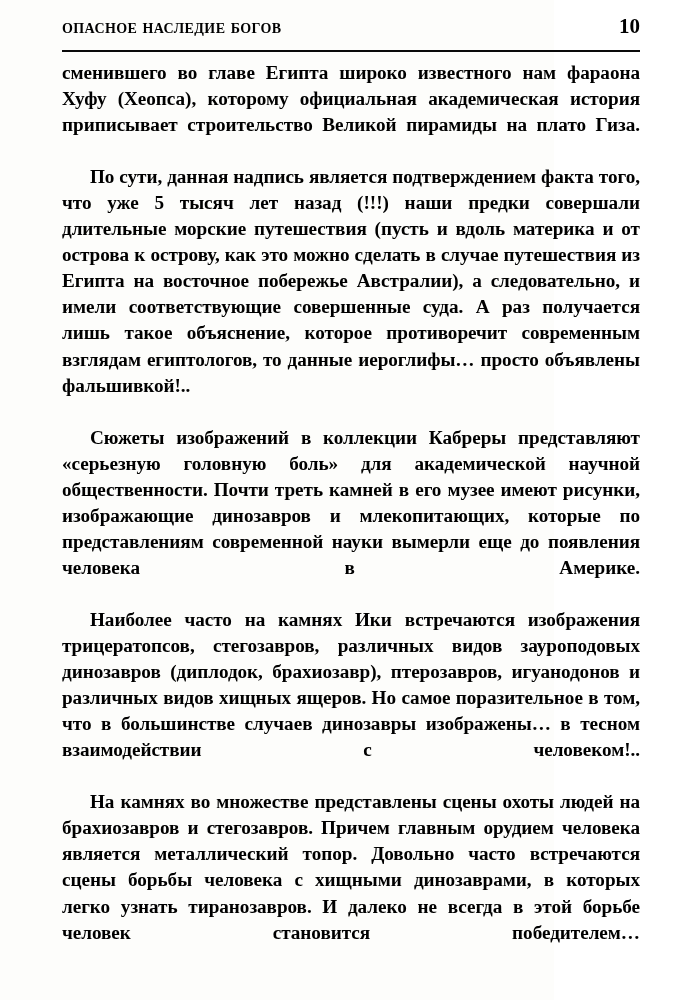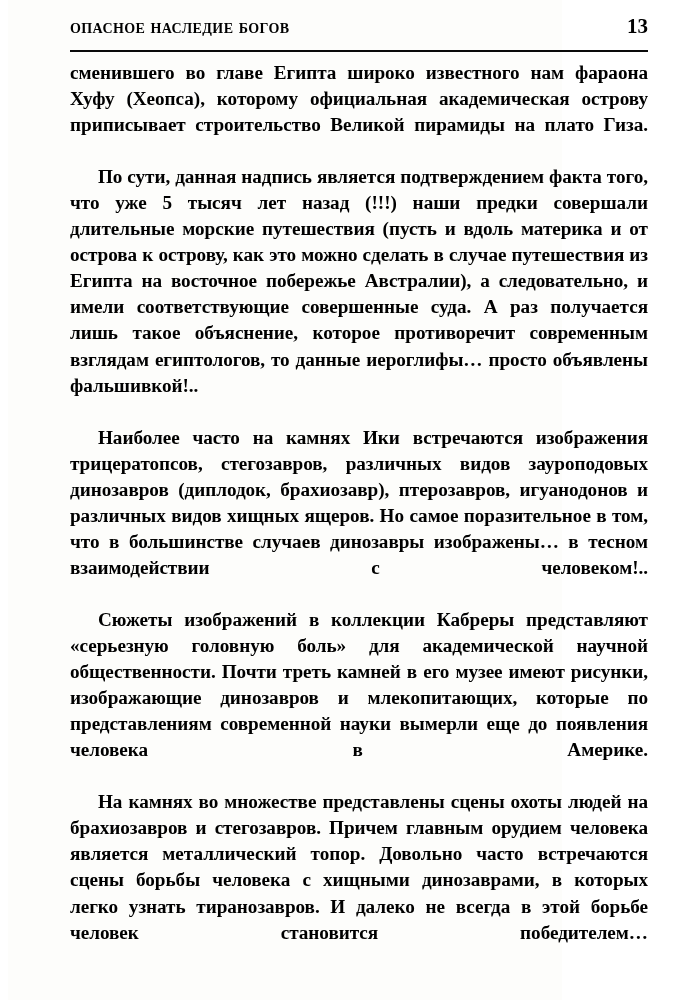--- a/index.html
+++ b/index.html
@@ -14,21 +14,20 @@
     color: #000000;
     overflow: hidden;
   }
 
   .page {
     position: relative;
     width: 554px;
     height: 1000px;
     background: #fdfdfb;
     box-sizing: border-box;
-    margin-left: 8px;
   }
 
   
   .running-head {
     position: absolute;
     left: 62px;
     top: 16px;
     width: 578px;
     height: 32px;
     display: flex;
@@ -95,26 +94,26 @@
     width: 100%;
   }
 </style>
 </head>
 <body>
 
 <div class="page" style="background: rgb(253, 253, 251); color: rgb(0, 0, 0);">
 
   <div class="running-head">
     <span class="running-head-title">Опасное наследие богов</span>
-    <span class="running-head-folio">13</span>
+    <span class="running-head-folio">10</span>
   </div>
 
   <div class="head-rule" style="background: rgb(10, 10, 10);"></div>
 
   <div class="textblock">
-      <p class="para">сменившего во главе Египта широко известного нам фараона Хуфу (Хеопса), которому официальная академическая острову приписывает строительство Великой пирамиды на плато Гиза.</p>
+      <p class="para">сменившего во главе Египта широко известного нам фараона Хуфу (Хеопса), которому официальная академическая история приписывает строительство Великой пирамиды на плато Гиза.</p>
       <p class="para indent">По сути, данная надпись является подтверждением факта того, что уже 5 тысяч лет назад (!!!) наши предки совершали длительные морские путешествия (пусть и вдоль материка и от острова к острову, как это можно сделать в случае путешествия из Египта на восточное побережье Австралии), а следовательно, и имели соответствующие совершенные суда. А раз получается лишь такое объяснение, которое противоречит современным взглядам египтологов, то данные иероглифы… просто объявлены фальшивкой!..</p>
+      <p class="para indent">Сюжеты изображений в коллекции Кабреры представляют «серьезную головную боль» для академической научной общественности. Почти треть камней в его музее имеют рисунки, изображающие динозавров и млекопитающих, которые по представлениям современной науки вымерли еще до появления человека в Америке.</p>
       <p class="para indent">Наиболее часто на камнях Ики встречаются изображения трицератопсов, стегозавров, различных видов зауроподовых динозавров (диплодок, брахиозавр), птерозавров, игуанодонов и различных видов хищных ящеров. Но самое поразительное в том, что в большинстве случаев динозавры изображены… в тесном взаимодействии с человеком!..</p>
-      <p class="para indent">Сюжеты изображений в коллекции Кабреры представляют «серьезную головную боль» для академической научной общественности. Почти треть камней в его музее имеют рисунки, изображающие динозавров и млекопитающих, которые по представлениям современной науки вымерли еще до появления человека в Америке.</p>
       <p class="para indent">На камнях во множестве представлены сцены охоты людей на брахиозавров и стегозавров. Причем главным орудием человека является металлический топор. Довольно часто встречаются сцены борьбы человека с хищными динозаврами, в которых легко узнать тиранозавров. И далеко не всегда в этой борьбе человек становится победителем…</p>
     </div>
 
 </div>
 
 </body></html>

